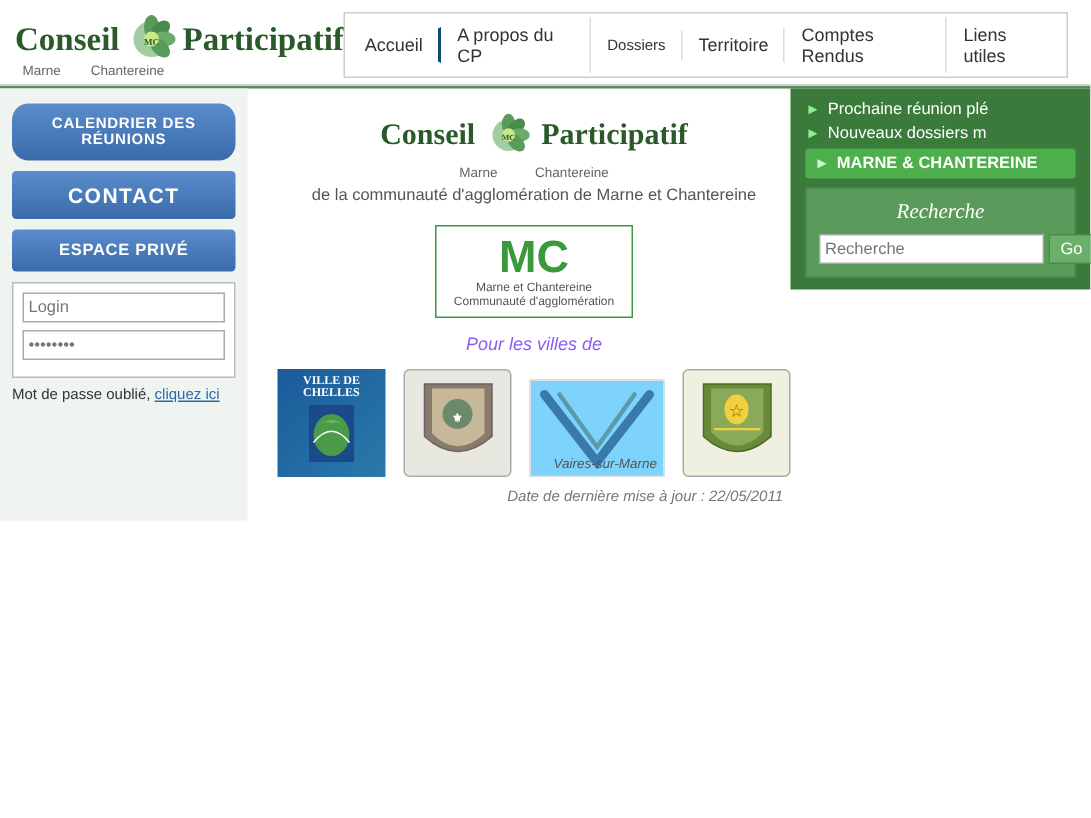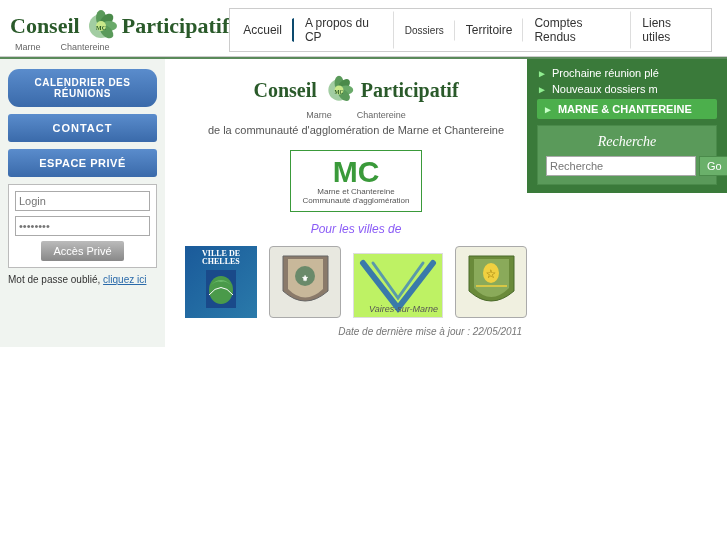--- a/index.html
+++ b/index.html
@@ -65,27 +65,26 @@
       <a class="nav-item" style="padding:4px 10px; font-size:12px; color:#333; cursor:pointer; text-decoration:none; border-right:1px solid #ddd;">Comptes Rendus</a>
       <a class="nav-item" style="padding:4px 10px; font-size:12px; color:#333; cursor:pointer; text-decoration:none;">Liens utiles</a>
     </div>
   </div>
 </div>
 
 <div style="display:flex; position:relative;">
 
   <div id="sidebar" style="width:165px; flex-shrink:0; padding:10px 8px 10px 8px; background:#f0f4f0;">
     <button class="sidebar-btn" style="display:block; width:100%; background:linear-gradient(to bottom,#5a8ccc,#3a6aaa); color:#fff; text-align:center; padding:8px 5px; margin-bottom:7px; font-size:10px; font-weight:bold; border:none; cursor:pointer; border-radius:11px; letter-spacing:0.5px;">CALENDRIER DES RÉUNIONS</button>
-    <button class="sidebar-btn" style="display:block; width:100%; background:linear-gradient(to bottom,#5a8ccc,#3a6aaa); color:#fff; text-align:center; padding:8px 5px; margin-bottom:7px; font-size:11px; font-weight:bold; border:none; cursor:pointer; border-radius:3px; letter-spacing:1px;">CONTACT</button>
+    <button class="sidebar-btn" style="display:block; width:100%; background:linear-gradient(to bottom,#5a8ccc,#3a6aaa); color:#fff; text-align:center; padding:8px 5px; margin-bottom:7px; font-size:14px; font-weight:bold; border:none; cursor:pointer; border-radius:3px; letter-spacing:1px;">CONTACT</button>
     <button class="sidebar-btn" style="display:block; width:100%; background:linear-gradient(to bottom,#5a8ccc,#3a6aaa); color:#fff; text-align:center; padding:8px 5px; margin-bottom:7px; font-size:11px; font-weight:bold; border:none; cursor:pointer; border-radius:3px; letter-spacing:0.5px;">ESPACE PRIVÉ</button>
 
     <div class="login-form" style="border:1px solid #bbb; padding:6px; background:#fff; margin-top:2px;">
       <input type="text" style="display: block; width: 100%; margin-bottom: 5px; padding: 3px; font-size: 11px; border: 1px solid rgb(170, 170, 170);" placeholder="Login">
       <input type="password" style="display: block; width: 100%; margin-bottom: 5px; padding: 3px; font-size: 11px; border: 1px solid rgb(170, 170, 170);" placeholder="••••••••">
-      <button class="acces-btn" style="background:linear-gradient(to bottom,#bbb,#888); color:#fff; border:none; padding:4px 12px; font-size:11px; cursor:pointer; border-radius:2px; display:block; margin:0 auto;">Accès Privé</button>
     </div>
     <div class="forgot-pw" style="font-size:10px; color:#333; margin-top:6px;">
       <span>Mot de passe oublié,</span>
       <a style="color:#2a6aaa; text-decoration:underline;">cliquez ici</a>
     </div>
   </div>
 
   <div id="right-panel" style="background:#3a7a3a; padding:8px 10px; width:200px; position:absolute; right:0; top:0; z-index:10;">
     <div class="right-panel-item" style="display:flex; align-items:center; gap:5px; margin-bottom:4px; cursor:pointer;">
       <span style="color:#90ee90; font-size:10px;">►</span>
@@ -155,21 +154,21 @@
 
       <div style="width:72px; height:72px; background:#e8e8e0; border:1px solid #aaa; display:flex; align-items:center; justify-content:center; border-radius:4px;">
         <svg width="55" height="62" viewBox="0 0 55 62">
           <path d="M5 5 L50 5 L50 40 Q27 60 5 40 Z" fill="#8a7a6a" stroke="#666" stroke-width="1"></path>
           <path d="M10 8 L45 8 L45 38 Q27 55 10 38 Z" fill="#c8b89a"></path>
           <circle cx="27" cy="25" r="10" fill="#6a8a6a"></circle>
           <text x="27" y="30" text-anchor="middle" font-size="8" fill="#fff" font-weight="bold">⚜</text>
         </svg>
       </div>
 
-      <div style="width:90px; height:65px; background:#bef264; border:1px solid #ddd; display:flex; align-items:center; justify-content:center; flex-direction:column; position:relative;">
+      <div style="width:90px; height:65px; background:#7dd3fc; border:1px solid #ddd; display:flex; align-items:center; justify-content:center; flex-direction:column; position:relative;">
         <svg width="80" height="55" viewBox="0 0 80 55">
           <path d="M5 5 L40 50 L75 5" stroke="#3a7aaa" stroke-width="6" fill="none" stroke-linecap="round"></path>
           <path d="M15 5 L40 40 L65 5" stroke="#5a9aaa" stroke-width="3" fill="none" stroke-linecap="round"></path>
         </svg>
         <span style="font-size:9px; color:#555; font-style:italic; position:absolute; bottom:3px; right:4px;">Vaires-sur-Marne</span>
       </div>
 
       <div style="width:72px; height:72px; background:#f0f0e0; border:1px solid #aaa; display:flex; align-items:center; justify-content:center; border-radius:4px;">
         <svg width="55" height="62" viewBox="0 0 55 62">
           <path d="M5 5 L50 5 L50 40 Q27 60 5 40 Z" fill="#6a8a3a" stroke="#4a6a2a" stroke-width="1"></path>

